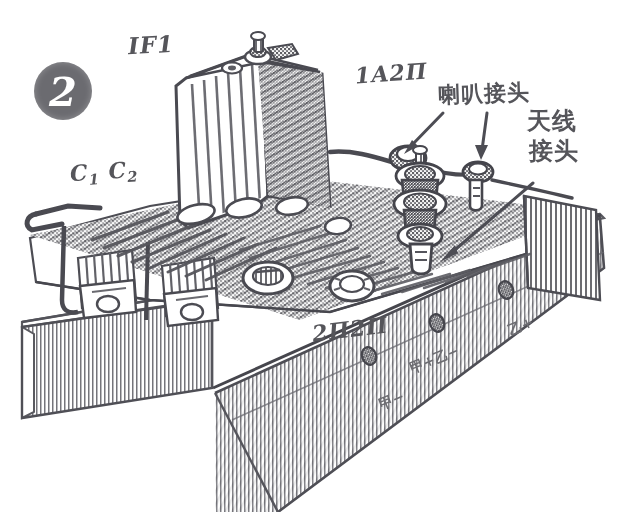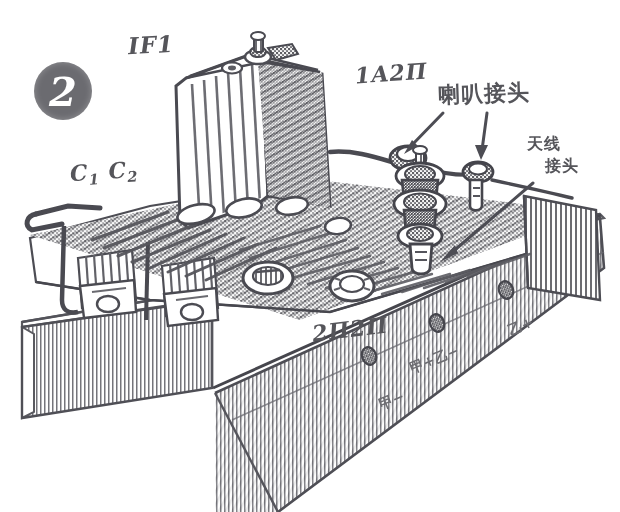--- a/index.html
+++ b/index.html
@@ -40,22 +40,22 @@
   }
   .lbl-cjk {
     font-family: "DejaVu Sans", sans-serif;
     font-weight: 700;
   }
   #lbl-if1    { left: 128px; top: 33px;  font-size: 23px; transform: rotate(-3deg); }
   #lbl-c1c2   { left: 70px;  top: 160px; font-size: 22px; transform: rotate(-4deg); }
   #lbl-1a2p   { left: 355px; top: 62px;  font-size: 22px; transform: rotate(-4deg); }
   #lbl-2p2p   { left: 312px; top: 318px; font-size: 22px; transform: rotate(-7deg); }
   #lbl-spk    { left: 438px; top: 82px;  font-size: 22px; letter-spacing: 1px; transform: rotate(-2deg); }
-  #lbl-ant    { left: 527px; top: 136px; font-size: 16px; letter-spacing: 1px; }
-  #lbl-ant .l2 { display:block; margin-top: 5px; margin-left: 18px; }
+  #lbl-ant    { left: 527px; top: 109px; font-size: 24px; letter-spacing: 1px; }
+  #lbl-ant .l2 { display:block; margin-top: 5px; margin-left: 2px; }
   .sub { font-size: 0.66em; vertical-align: -0.32em; }
   .gap { display:inline-block; width: 9px; }
 
   
   .term {
     position: absolute;
     font-family: "DejaVu Sans", sans-serif;
     font-weight: 700;
     color: #6d6d72;
     white-space: nowrap;

